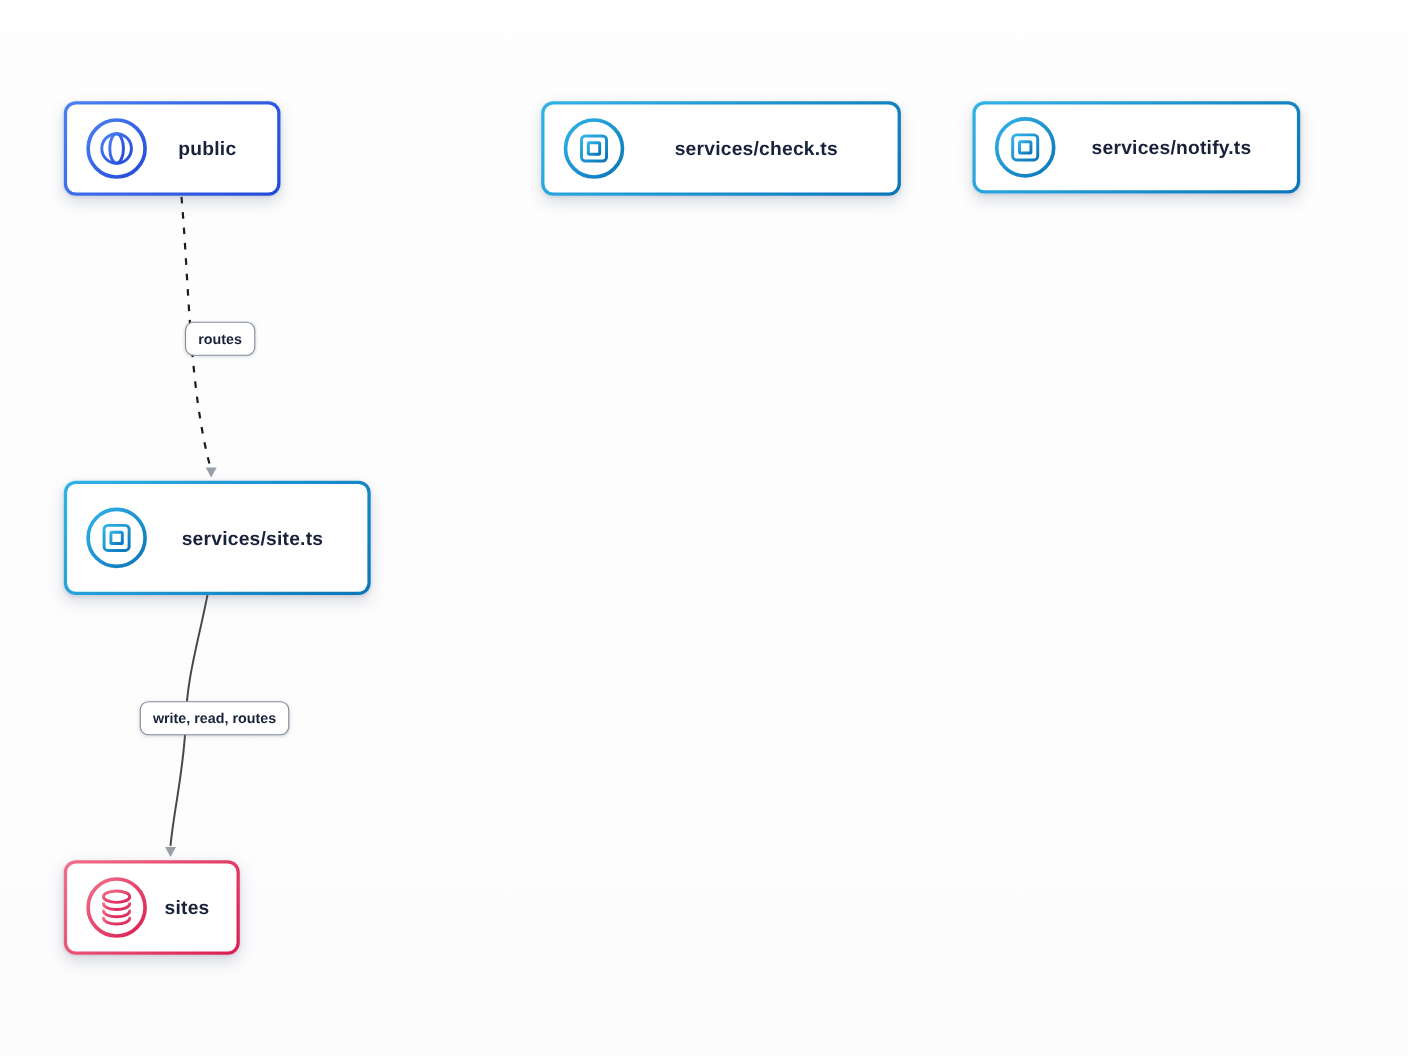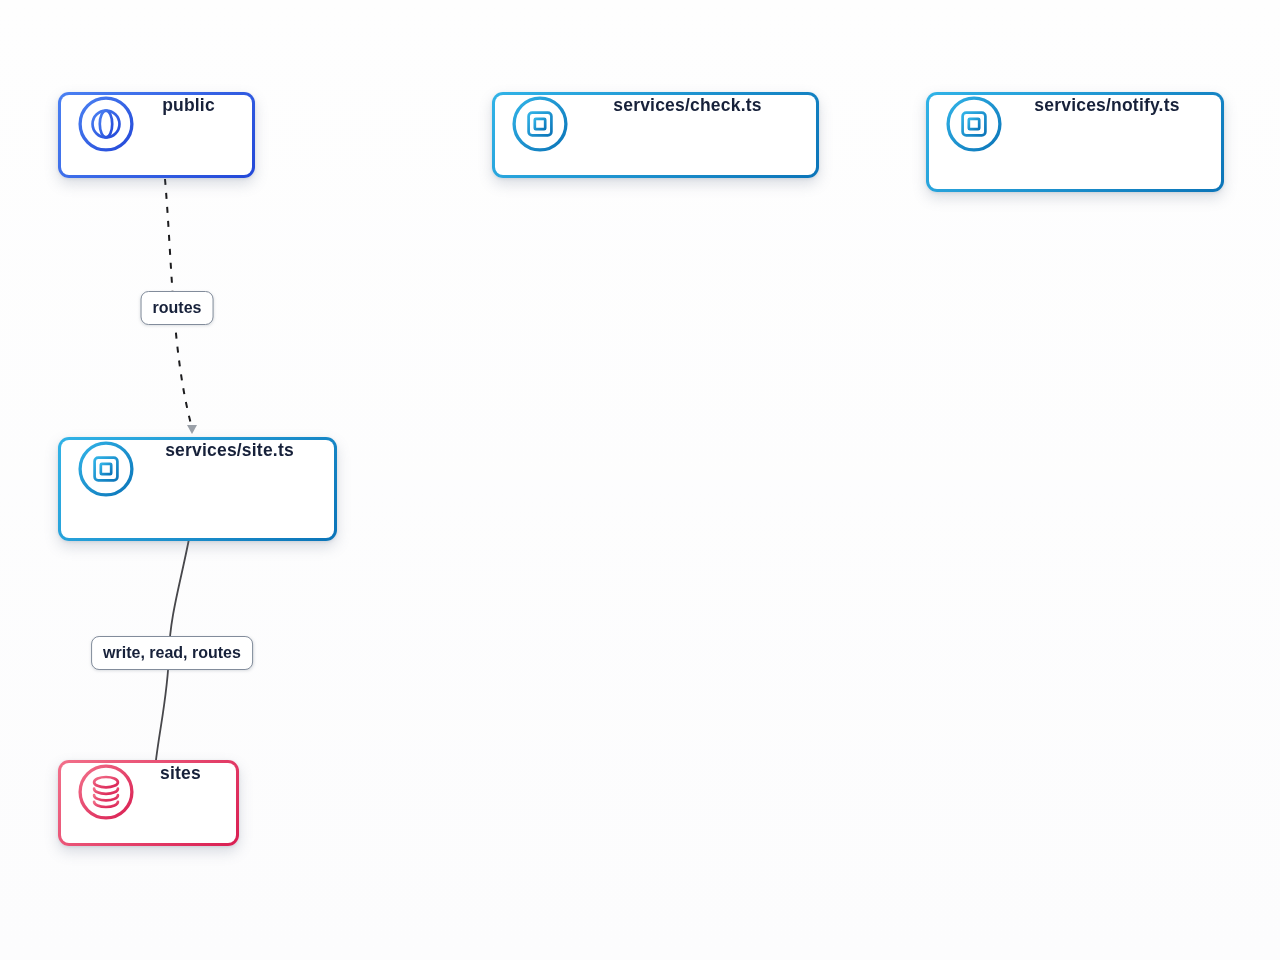--- a/index.html
+++ b/index.html
@@ -27,44 +27,45 @@
     box-sizing:border-box;
     cursor:pointer;
   }
   .theme-blue{--a:var(--blue-start);--b:var(--blue-end);}
   .theme-cyan{--a:var(--cyan-start);--b:var(--cyan-end);}
   .theme-red {--a:var(--red-start); --b:var(--red-end);}
   .node-inner{
     background:var(--node-bg);
     border-radius:8px;
     width:100%;height:100%;
-    display:flex;
+    display:flex;align-items:center;
     box-sizing:border-box;
     padding-left:16px;
   }
   .node-icon{width:58px;height:58px;flex:0 0 58px;display:block;}
   .node-icon svg{width:58px;height:58px;display:block;}
   .node-label{
     flex:1;text-align:center;
     font-size:17.5px;font-weight:600;
     color:var(--text);
     padding-right:10px;
     letter-spacing:.2px;
   }
   .edge-label{
     position:absolute;
     transform:translate(-50%,-50%);
     background:#ffffff;
     border:1.6px solid var(--label-border);
     border-radius:8px;
     padding:7px 11px;
-    font-size:16px;font-weight:600;
+    font-size:13px;font-weight:600;
     color:var(--text);
     white-space:nowrap;
     box-shadow:0 1px 3px rgba(120,130,145,0.25);
+    margin-left:23px;
   }
   
   stop.ga{stop-color:var(--a);}
   stop.gb{stop-color:var(--b);}
 </style>
 </head>
 <body>
 
 <div id="canvas">
 
@@ -128,21 +129,21 @@
                 <line x1="39.4" y1="28" x2="43.6" y2="28"></line>
                 <line x1="39.4" y1="34" x2="43.6" y2="34"></line>
             </g>
           </g>
         </svg>
       </span>
       <span class="node-label">services/check.ts</span>
     </div>
   </div>
 
-  <div class="node theme-cyan" style="left: 926px; top: 92px; width: 298px; height: 100px;">
+  <div class="node theme-cyan" style="left: 884px; top: 92px; width: 298px; height: 84px;">
     <div class="node-inner">
       <span class="node-icon">
         <svg viewBox="0 0 56 56">
           <defs>
               <linearGradient id="g2" x1="0" y1="0" x2="1" y2="1">
             <stop class="ga" offset="0"></stop>
                 <stop class="gb" offset="1"></stop>
           </linearGradient>
             </defs>
           <g fill="none" stroke="url(#g2)" stroke-linecap="round">
@@ -198,21 +199,21 @@
                 <line x1="39.4" y1="28" x2="43.6" y2="28"></line>
                 <line x1="39.4" y1="34" x2="43.6" y2="34"></line>
             </g>
           </g>
         </svg>
       </span>
       <span class="node-label">services/site.ts</span>
     </div>
   </div>
 
-  <div class="node theme-red" style="left: 58px; top: 760px; width: 181px; height: 86px;">
+  <div class="node theme-red" style="left: 58px; top: 782px; width: 160px; height: 86px;">
     <div class="node-inner">
       <span class="node-icon">
         <svg viewBox="0 0 56 56">
           <defs>
               <linearGradient id="g4" x1="0" y1="0" x2="1" y2="1">
             <stop class="ga" offset="0"></stop>
                 <stop class="gb" offset="1"></stop>
           </linearGradient>
             </defs>
           <g fill="none" stroke="url(#g4)" stroke-linecap="round">

